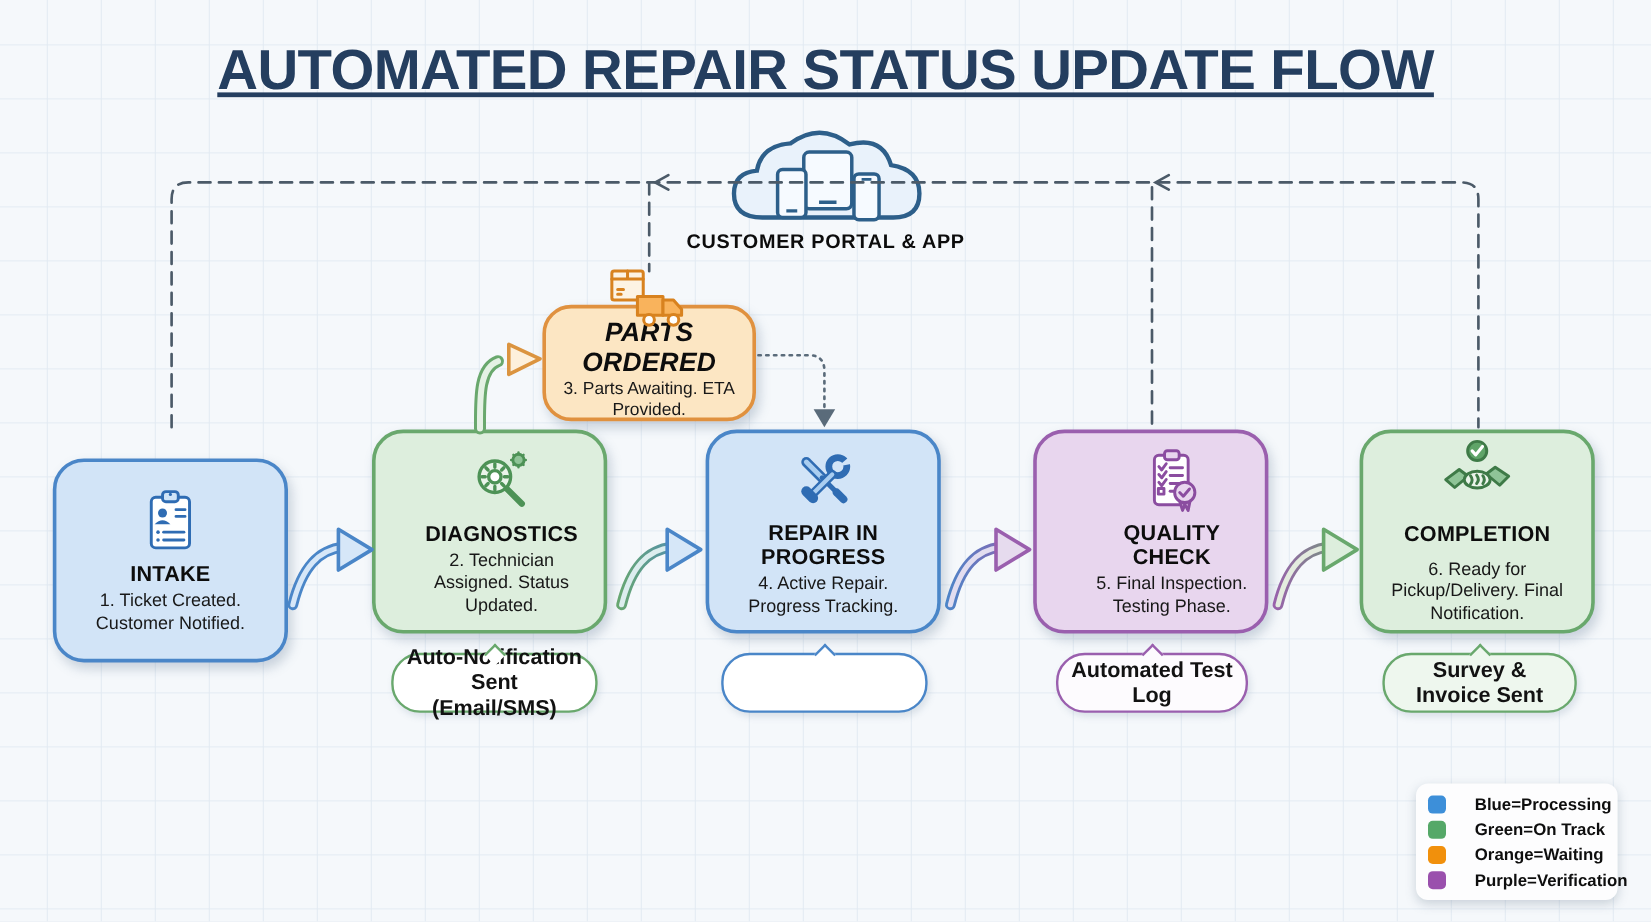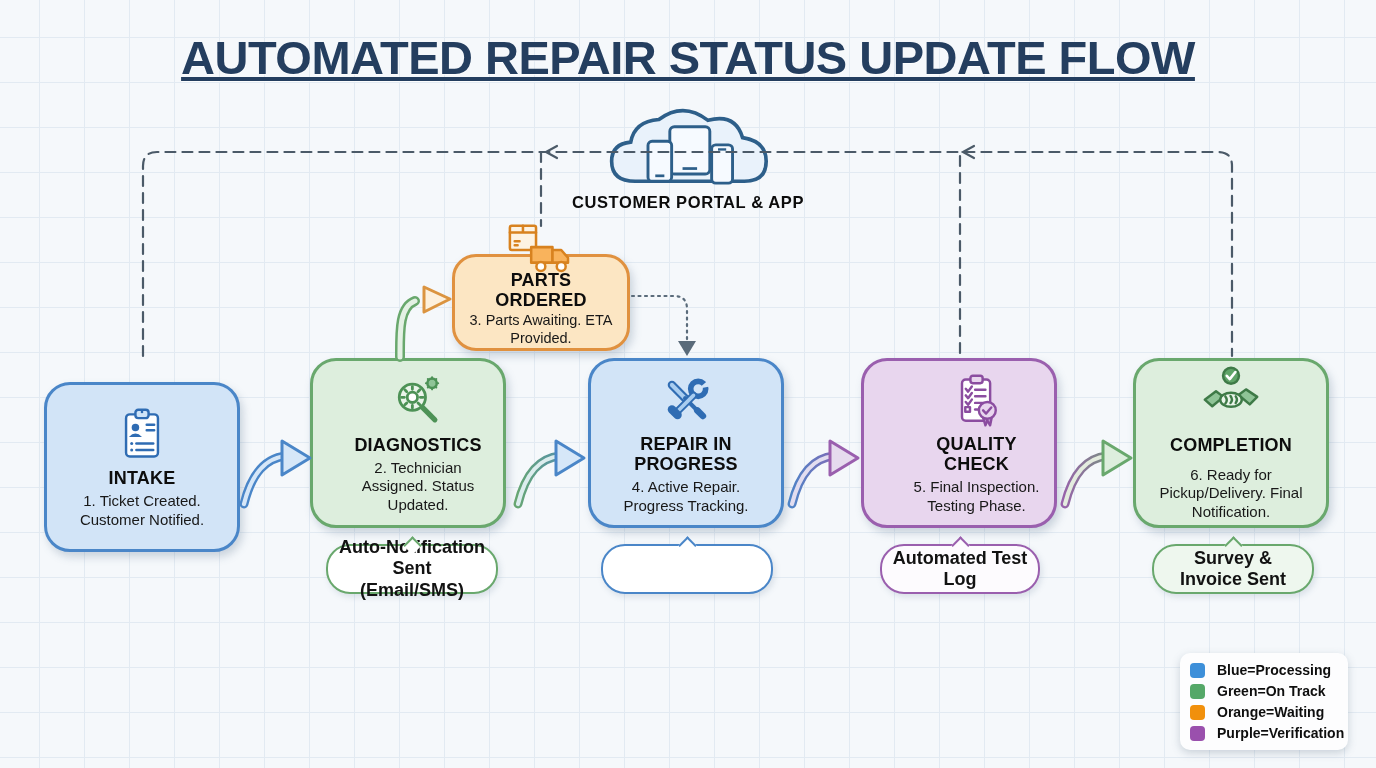--- a/index.html
+++ b/index.html
@@ -40,21 +40,21 @@
   .c-green {border-color:#69a86d;background:#ddeedd;}
   .c-purple{border-color:#9a5fae;background:#e8d6ee;}
   #box-intake{left:44px;margin-top:24px;}  #box-diagnostics{left:310px;padding-left:29px;}
   #box-repair{left:588px;} #box-quality{left:861px;padding-left:44px;} #box-completion{left:1133px;justify-content:space-between;}
   #box-parts{
     position:absolute;left:452px;top:254px;width:178px;height:97px;border-radius:24px;
     border:3.5px solid #e0913f;background:#fce6c3;box-sizing:border-box;z-index:2;
     display:flex;flex-direction:column;align-items:center;justify-content:center;
     padding:16px 8px 4px;text-align:center;box-shadow:3px 5px 9px rgba(90,115,145,.28);
   }
-  #box-parts .box-title{font-size:18px;}
+  #box-parts .box-title{font-size:22px;font-style:italic;}
   #box-parts .box-body{font-size:14.5px;margin-top:2px;}
   .truck-float{position:absolute;left:498px;top:220px;width:78px;height:62px;z-index:4;line-height:0;}
   
   .callout{
     position:absolute;top:544px;height:50px;border:2.5px solid;border-radius:24px;
     box-sizing:border-box;z-index:2;display:flex;align-items:center;justify-content:center;
     text-align:center;font-size:18px;font-weight:600;color:#121212;line-height:1.18;
     padding:4px 10px;box-shadow:2px 3px 6px rgba(90,115,145,.18);
   }
   .callout .ptr{position:absolute;top:-7.5px;left:50%;margin-left:-6px;width:11px;height:11px;
@@ -68,21 +68,21 @@
   .co-green2{border-color:#69a86d;background:#eef7ee;}
   .co-green2 .ptr{border-color:#69a86d;background:#eef7ee;}
   #callout-1{left:326px;width:172px;} #callout-2{left:601px;width:172px;}
   #callout-3{left:880px;width:160px;} #callout-4{left:1152px;width:162px;}
   
   .legend{
     position:absolute;left:1180px;top:653px;width:168px;z-index:6;
     background:#fdfdfe;border-radius:10px;box-shadow:0 3px 9px rgba(100,120,140,.3);
     padding:9px 10px;box-sizing:border-box;display:flex;flex-direction:column;gap:5px;
   }
-  .legend-row{display:flex;align-items:center;gap:12px;font-size:14px;font-weight:600;color:#0e0e0e;}
+  .legend-row{display:flex;align-items:center;gap:24px;font-size:14px;font-weight:600;color:#0e0e0e;}
   .swatch{width:15px;height:15px;border-radius:4px;flex:0 0 15px;}
   .sw-blue{background:#3d8fd9;} .sw-green{background:#55a868;}
   .sw-orange{background:#f1900c;} .sw-purple{background:#9a50ad;}
 </style>
 </head>
 <body>
 
 <div id="canvas">
 
   <div class="page-title">AUTOMATED REPAIR STATUS UPDATE FLOW</div>

